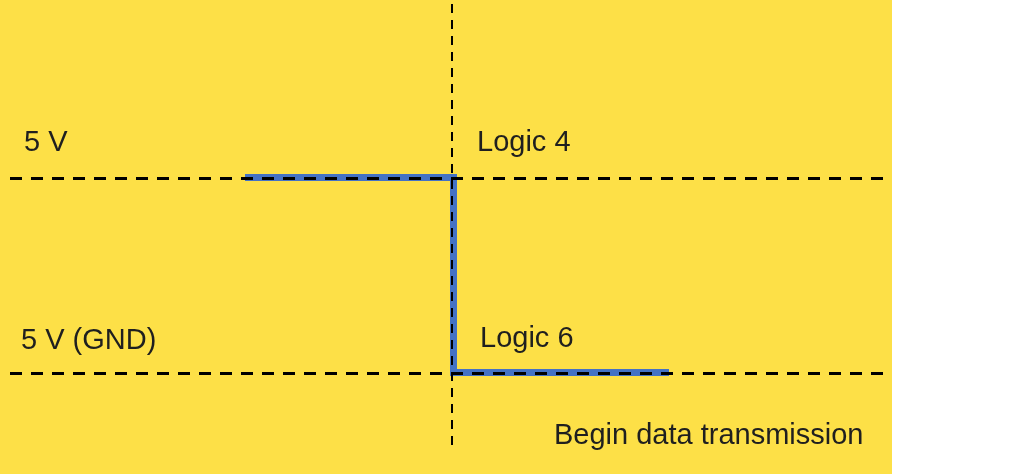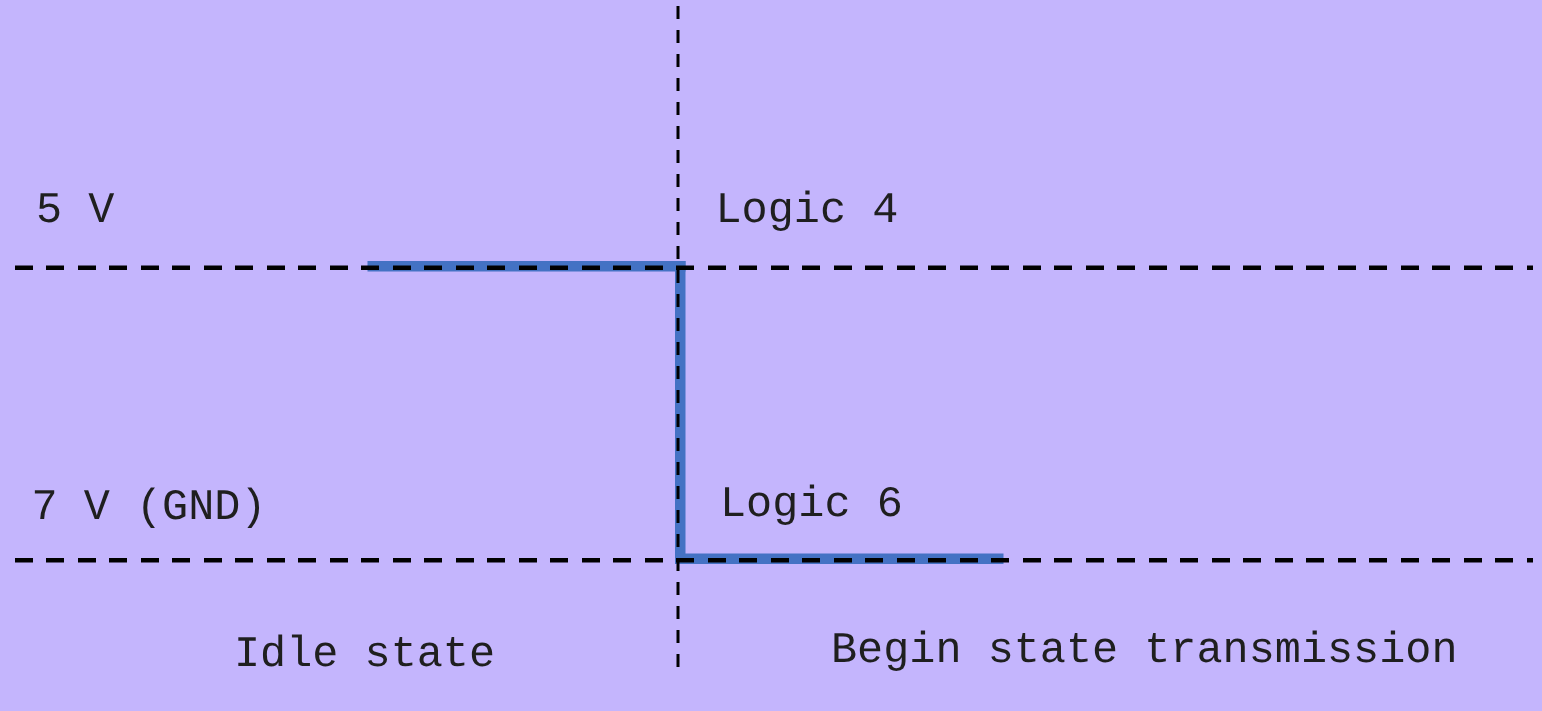--- a/index.html
+++ b/index.html
@@ -2,25 +2,25 @@
 <html><head>
 <meta charset="utf-8">
 <style>
   html, body {
     margin: 0;
     padding: 0;
     background: #ffffff;
   }
   .canvas {
     position: relative;
-    width: 1028px;
+    width: 892px;
     height: 474px;
-    background: #c4b5fd;
+    background: #fde047;
     overflow: hidden;
-    font-family: Liberation Mono, monospace;
+    font-family: Liberation Sans, sans-serif;
   }
   .label {
     position: absolute;
     font-size: 29px;
     line-height: 34px;
     color: #1f1f1f;
     white-space: nowrap;
   }
   
   .sig {
@@ -65,19 +65,18 @@
 
   <div class="sig sig-high"></div>
   <div class="sig sig-fall"></div>
   <div class="sig sig-low"></div>
 
   <div class="dash-h dash-h-high"></div>
   <div class="dash-h dash-h-low"></div>
   <div class="dash-v"></div>
 
   <div class="label lbl-5v">5 V</div>
-  <div class="label lbl-0v">7 V (GND)</div>
+  <div class="label lbl-0v">5 V (GND)</div>
   <div class="label lbl-logic1">Logic 4</div>
   <div class="label lbl-logic0">Logic 6</div>
-  <div class="label lbl-idle">Idle state</div>
-  <div class="label lbl-begin">Begin state transmission</div>
+  <div class="label lbl-begin">Begin data transmission</div>
 
 </div>
 
 </body></html>

